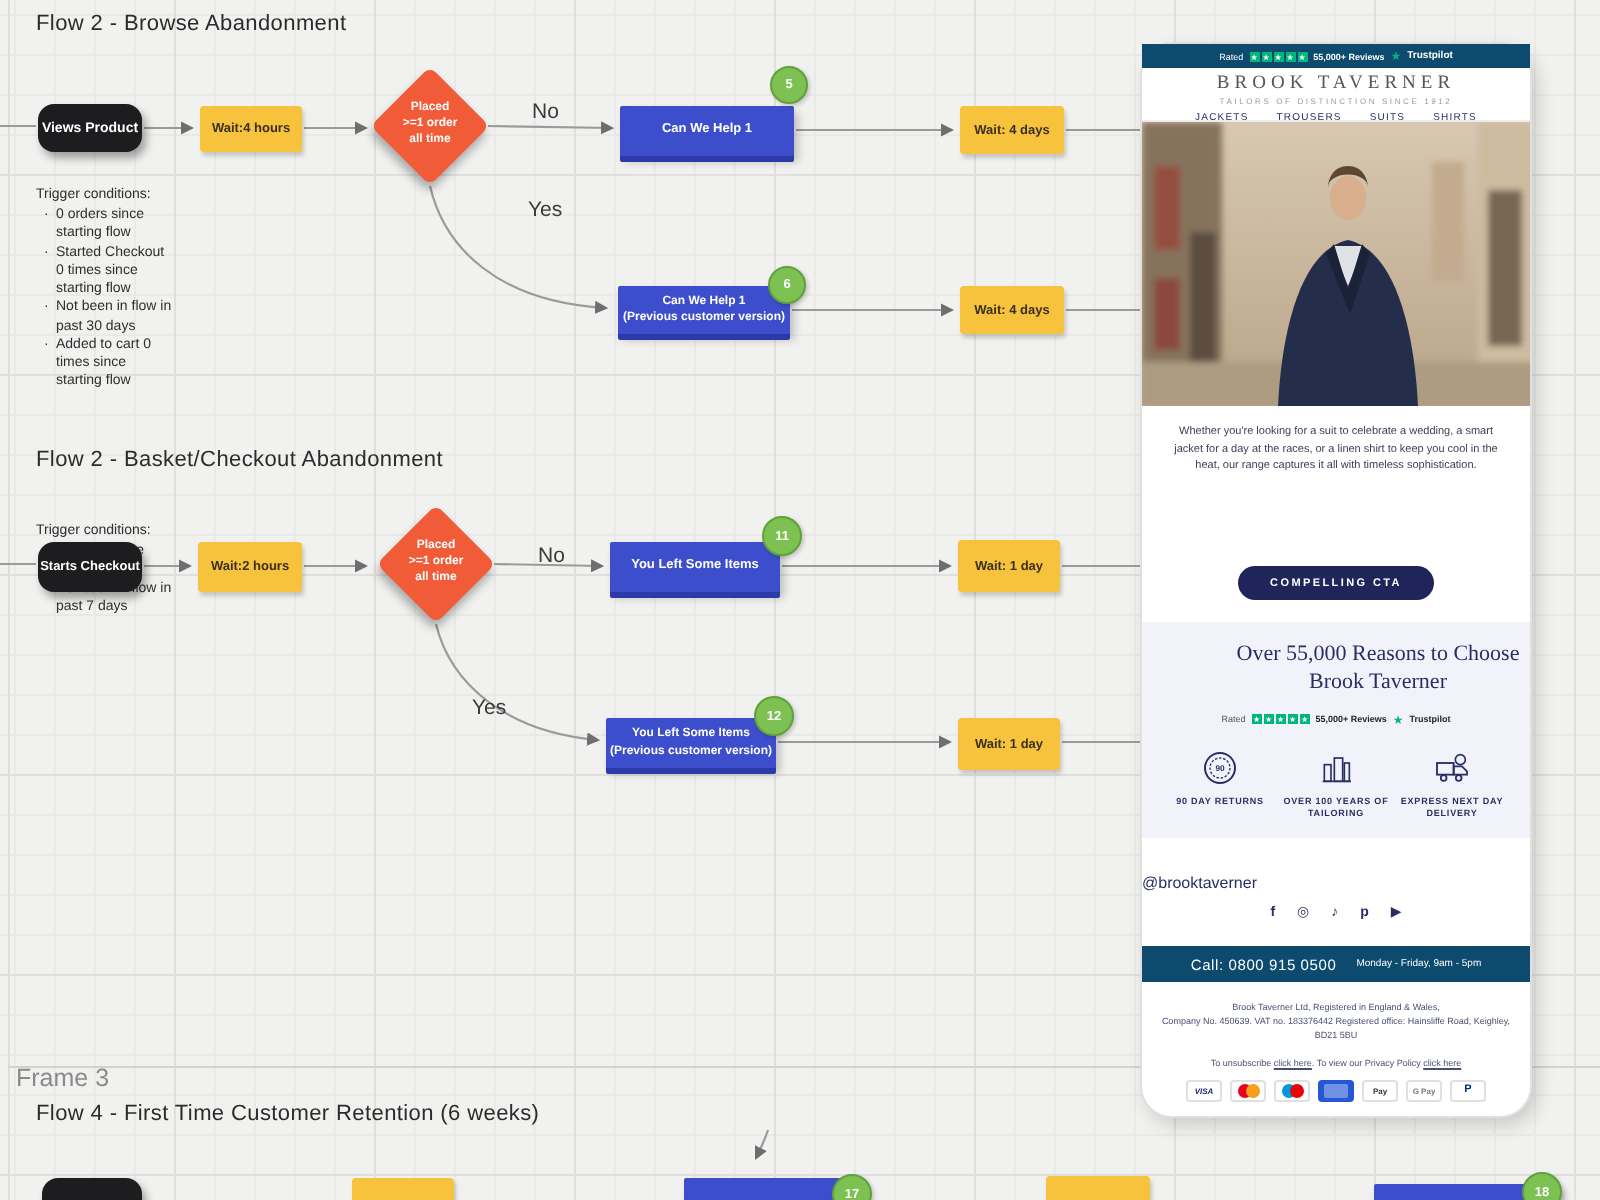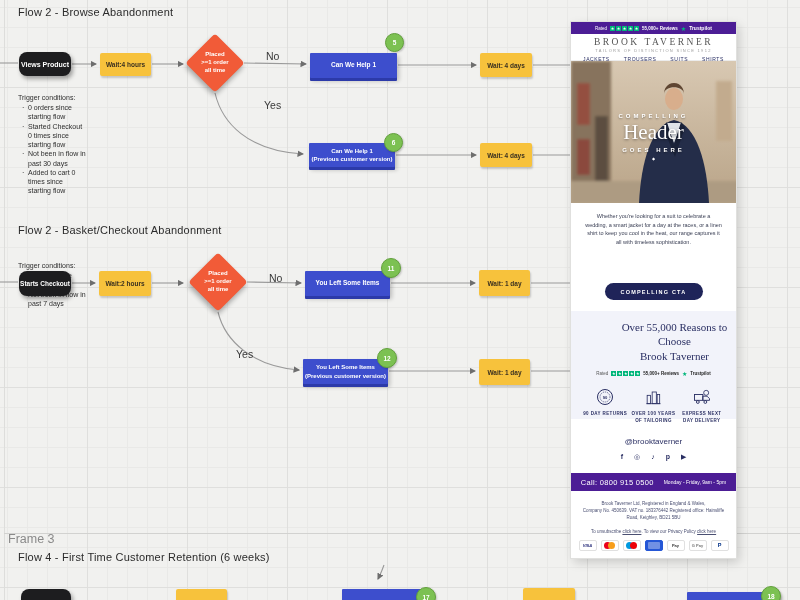--- a/index.html
+++ b/index.html
@@ -44,24 +44,24 @@
 
   .trigger { position:absolute; width:68px; font-size:7px; color:#2e2e2e; line-height:1.32; z-index:2; }
   .trigger .thead { margin-bottom:1px; }
   .trigger ul { list-style:none; padding-left:10px; }
   .trigger li { position:relative; }
   .trigger li::before { content:"·"; position:absolute; left:-6px; }
 
   svg.connectors { position:absolute; left:0; top:0; z-index:1; }
 
   
-  #email { position:absolute; left:571px; top:22px; width:165px; height:536px; background:#fff;
-           z-index:6; box-shadow:0 0 0 1px #e0e0de, 3px 4px 10px rgba(0,0,0,.18); }
+  #email { position:absolute; left:571px; top:22px; width:194px; height:536px; background:#fff;
+           z-index:6; box-shadow:0 0 0 1px #e0e0de, 3px 4px 10px rgba(0,0,0,.18);border-radius:15px; }
   #email .sec { position:absolute; left:0; right:0; }
-  .navy { background:#4c1d95; }
+  .navy { background:#0c4a6e; }
   .tp-bar { height:12px; display:flex; align-items:center; justify-content:center; gap:3px;
             color:#fff; font-size:4.5px; }
   .tp-stars { display:flex; gap:1px; }
   .tp-star { width:5px; height:5px; background:#00b67a; color:#fff; font-size:4px; line-height:5px;
              text-align:center; }
   .tp-bold { font-weight:bold; }
   .tp-logo-star { color:#00b67a; font-size:6px; }
   .logo-name { text-align:center; font-family:"Liberation Serif", serif; font-size:9.5px;
                letter-spacing:2.5px; color:#565656; }
   .logo-tag { text-align:center; font-size:4px; letter-spacing:1.3px; color:#9a9a9a; margin-top:1px; }
@@ -90,21 +90,21 @@
   .reasons-title { text-align:center; font-family:"Liberation Serif", serif; font-size:11px;
                    color:#2a2f63; line-height:1.3; padding-top:9px;padding-left:42px; }
   .rating-row { display:flex; align-items:center; justify-content:center; gap:3px; font-size:4.5px;
                 color:#555; margin-top:7px; }
   .rating-row .dark { color:#222; font-weight:bold; }
   .badges-row { display:flex; justify-content:space-between; padding:0 10px; margin-top:10px; }
   .vbadge { width:62px; display:flex; flex-direction:column; align-items:center; }
   .vbadge svg { width:20px; height:20px; }
   .vbadge .vlabel { font-size:4.5px; font-weight:bold; color:#2a2f63; text-align:center;
                     line-height:1.5; letter-spacing:.4px; margin-top:4px; }
-  .social-handle { text-align:center; font-size:8px; color:#2a2f63; }
+  .social-handle { font-size:8px; color:#2a2f63; }
   .social-row { display:flex; justify-content:center; gap:11px; margin-top:7px; }
   .social-ic { font-size:7px; color:#2a2f63; cursor:pointer; line-height:8px; }
   .contact-bar { height:18px; display:flex; align-items:center; justify-content:center; gap:10px;
                  color:#fff; }
   .contact-call { font-size:7.5px; letter-spacing:.3px; }
   .contact-hours { font-size:5px; }
   .foot-line { text-align:center; font-size:4.5px; color:#4a4f72; line-height:1.6; }
   .foot-unsub { text-align:center; font-size:4.5px; color:#4a4f72; }
   .foot-unsub .lnk { text-decoration:underline; cursor:pointer; }
   .pay-row { display:flex; justify-content:center; gap:4px; margin-top:6px; }
@@ -323,26 +323,20 @@
           <rect x="173" y="34" width="17" height="78" fill="#776753"></rect>
           <rect x="145" y="20" width="16" height="60" fill="#c2ab8e"></rect>
           <rect x="0" y="120" width="207" height="22" fill="#ad9b82"></rect>
         </g>
         <path d="M68,142 C70,102 80,64 103,59 C126,64 136,102 138,142 Z" fill="#242d49"></path>
         <path d="M95,62 L103,82 L111,62 Z" fill="#dfe3e8"></path>
         <path d="M96,61 L103,84 L110,61 L114,66 L104,96 L92,66 Z" fill="#1a2238"></path>
         <ellipse cx="103" cy="38" rx="9" ry="11" fill="#d8ae8c"></ellipse>
         <path d="M93,33 C93,24 113,24 113,33 C113,28 110,22 103,22 C96,22 93,28 93,33 Z" fill="#5f4632"></path>
       </svg>
-      <div class="hero-text" style="top:52px;">
-        <div class="hero-eyebrow">COMPELLING</div>
-        <div class="hero-title">Header</div>
-        <div class="hero-sub">GOES HERE</div>
-        <div class="hero-dot">◆</div>
-      </div>
     </div>
 
     <div class="sec body-copy" style="top:190px;">Whether you're looking for a suit to celebrate a wedding, a smart jacket for a day at the races, or a linen shirt to keep you cool in the heat, our range captures it all with timeless sophistication.</div>
 
 
     <div class="cta-pill" style="top:261px;">
       <span>COMPELLING CTA</span>
     </div>
 
     <div class="sec reasons" style="top:289px; height:108px;">

